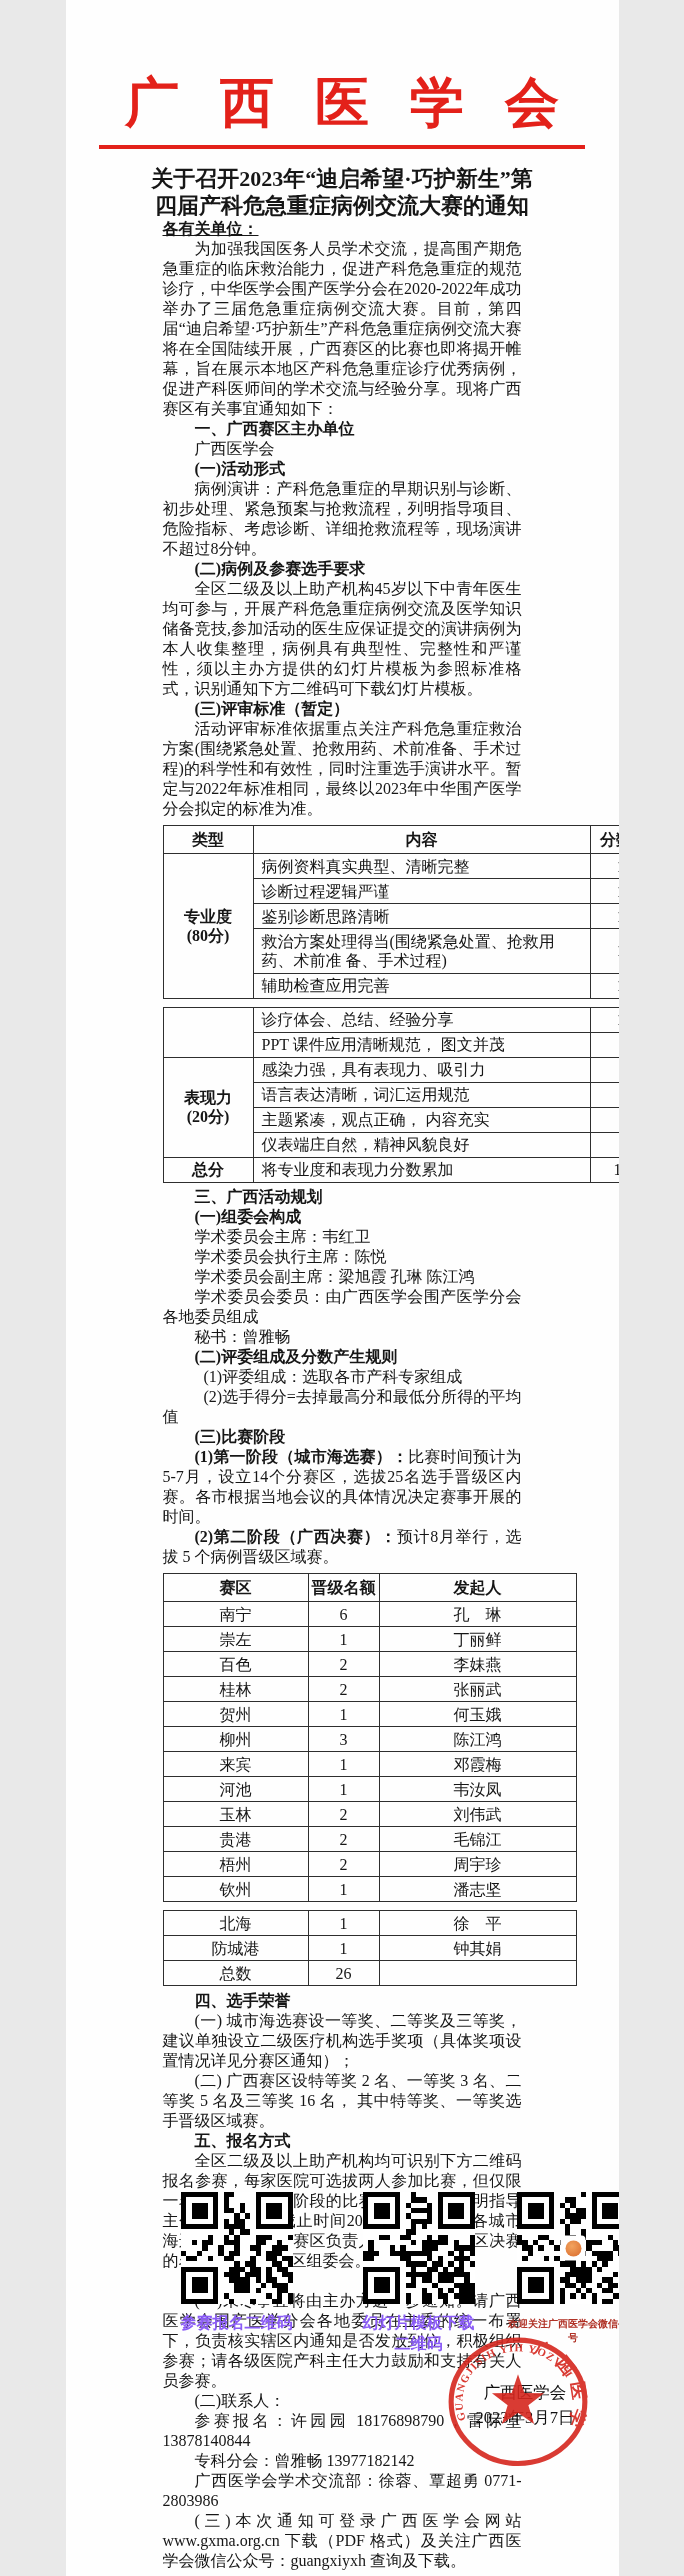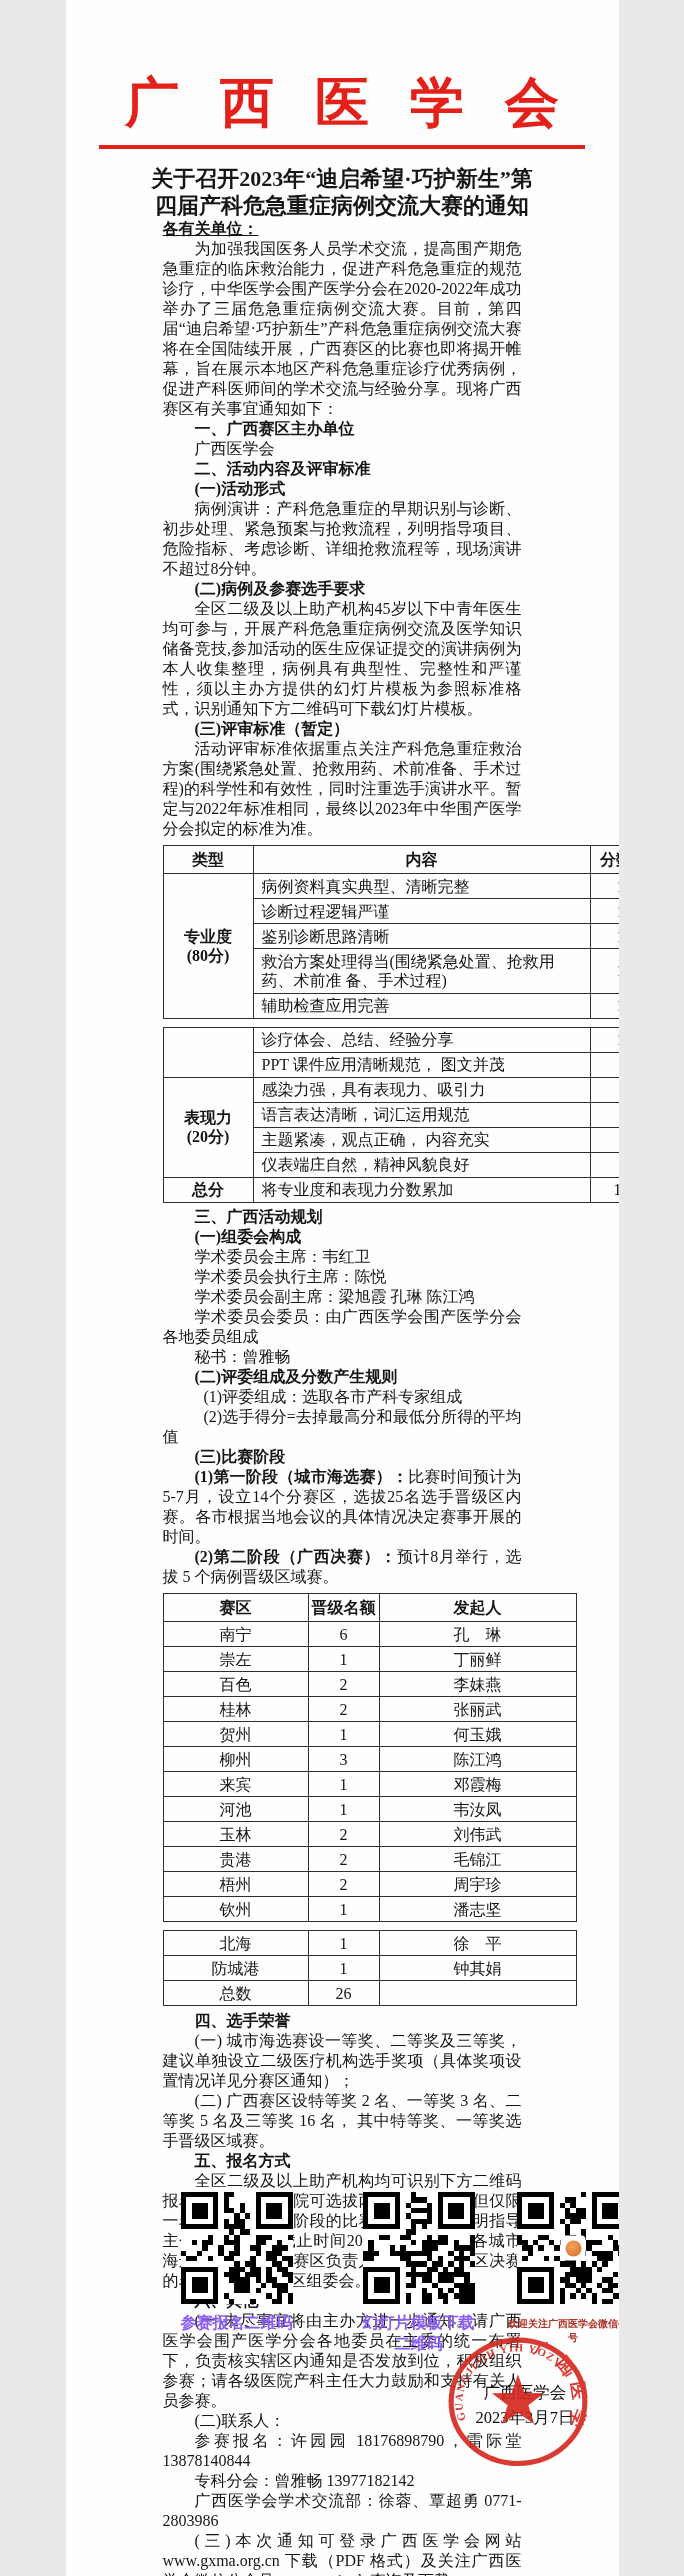--- a/index.html
+++ b/index.html
@@ -54,21 +54,20 @@
     <div>四届产科危急重症病例交流大赛的通知</div>
   </div>
 
   <div class="content">
     <p class="salutation">各有关单位：</p>
     <p class="indent">为加强我国医务人员学术交流，提高围产期危急重症的临床救治能力，促进产科危急重症的规范诊疗，中华医学会围产医学分会在2020-2022年成功举办了三届危急重症病例交流大赛。目前，第四届“迪启希望·巧护新生”产科危急重症病例交流大赛将在全国陆续开展，广西赛区的比赛也即将揭开帷幕，旨在展示本地区产科危急重症诊疗优秀病例，促进产科医师间的学术交流与经验分享。现将广西赛区有关事宜通知如下：</p>
 
     <p class="h">一、广西赛区主办单位</p>
     <p class="indent">广西医学会</p>
 
-    <p class="h">二、活动内容及评审标准</p>
     <p class="h">(一)活动形式</p>
     <p class="indent">病例演讲：产科危急重症的早期识别与诊断、初步处理、紧急预案与抢救流程，列明指导项目、危险指标、考虑诊断、详细抢救流程等，现场演讲不超过8分钟。</p>
     <p class="h">(二)病例及参赛选手要求</p>
     <p class="indent">全区二级及以上助产机构45岁以下中青年医生均可参与，开展产科危急重症病例交流及医学知识储备竞技,参加活动的医生应保证提交的演讲病例为本人收集整理，病例具有典型性、完整性和严谨性，须以主办方提供的幻灯片模板为参照标准格式，识别通知下方二维码可下载幻灯片模板。</p>
     <p class="h">(三)评审标准（暂定）</p>
     <p class="indent">活动评审标准依据重点关注产科危急重症救治方案(围绕紧急处置、抢救用药、术前准备、手术过程)的科学性和有效性，同时注重选手演讲水平。暂定与2022年标准相同，最终以2023年中华围产医学分会拟定的标准为准。</p>
 
     <table class="tbl tbl-score">
       <colgroup>
           <col style="width:90px">

